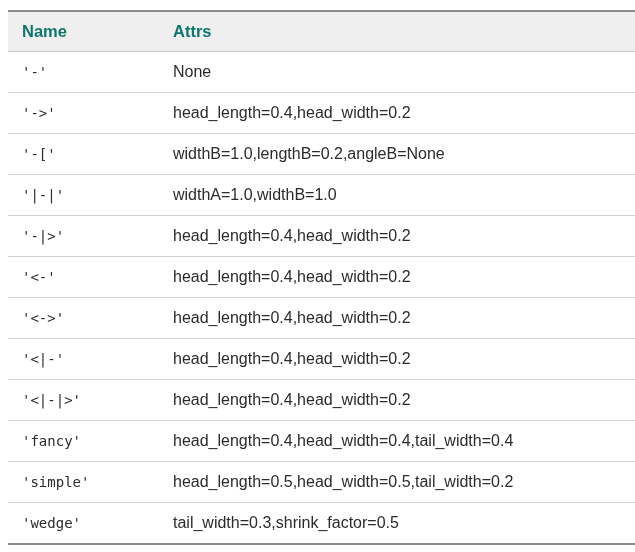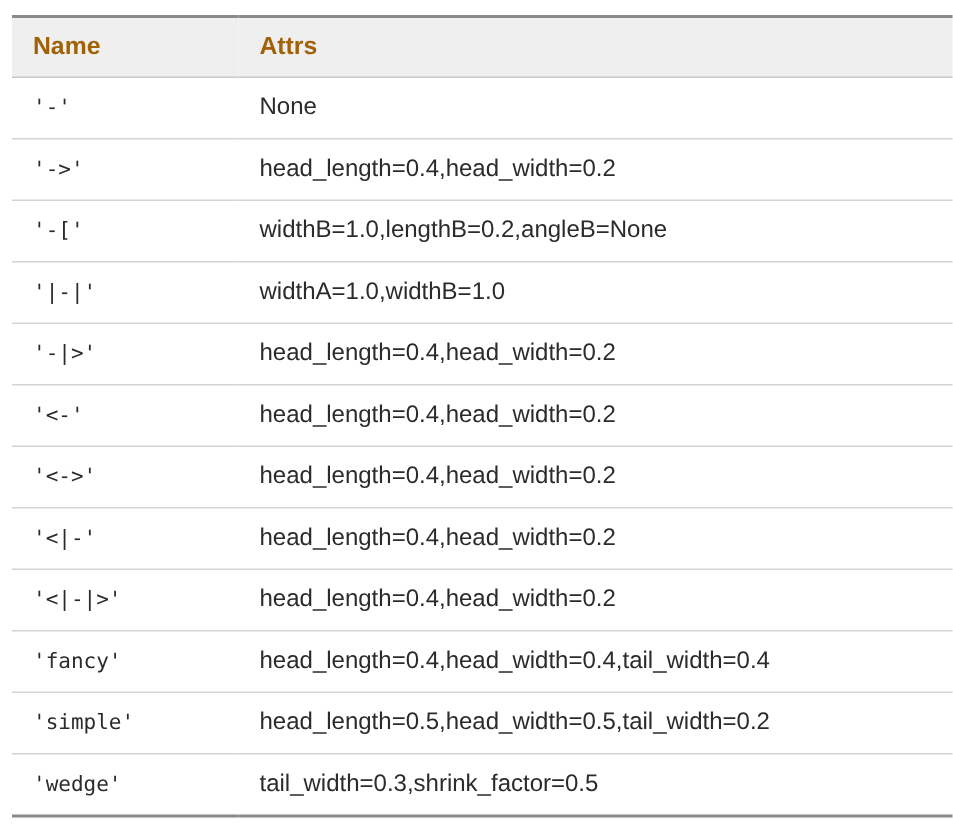--- a/index.html
+++ b/index.html
@@ -29,21 +29,21 @@
   }
 
   table.docutils thead tr {
     background: #efefef;
   }
 
   table.docutils thead th {
     text-align: left;
     font-size: 16.5px;
     font-weight: bold;
-    color: #a16207;
+    color: #0f766e;
     padding: 10px 0 10px 14px;
     border-bottom: 1px solid #c9c9c9;
     font-family: "Liberation Sans", sans-serif;
   }
 
   table.docutils thead th.col-name { width: 137px; }
   table.docutils thead th.col-attrs { width: 478px; }
 
   table.docutils tbody td {
     padding: 10px 0 10px 14px;

